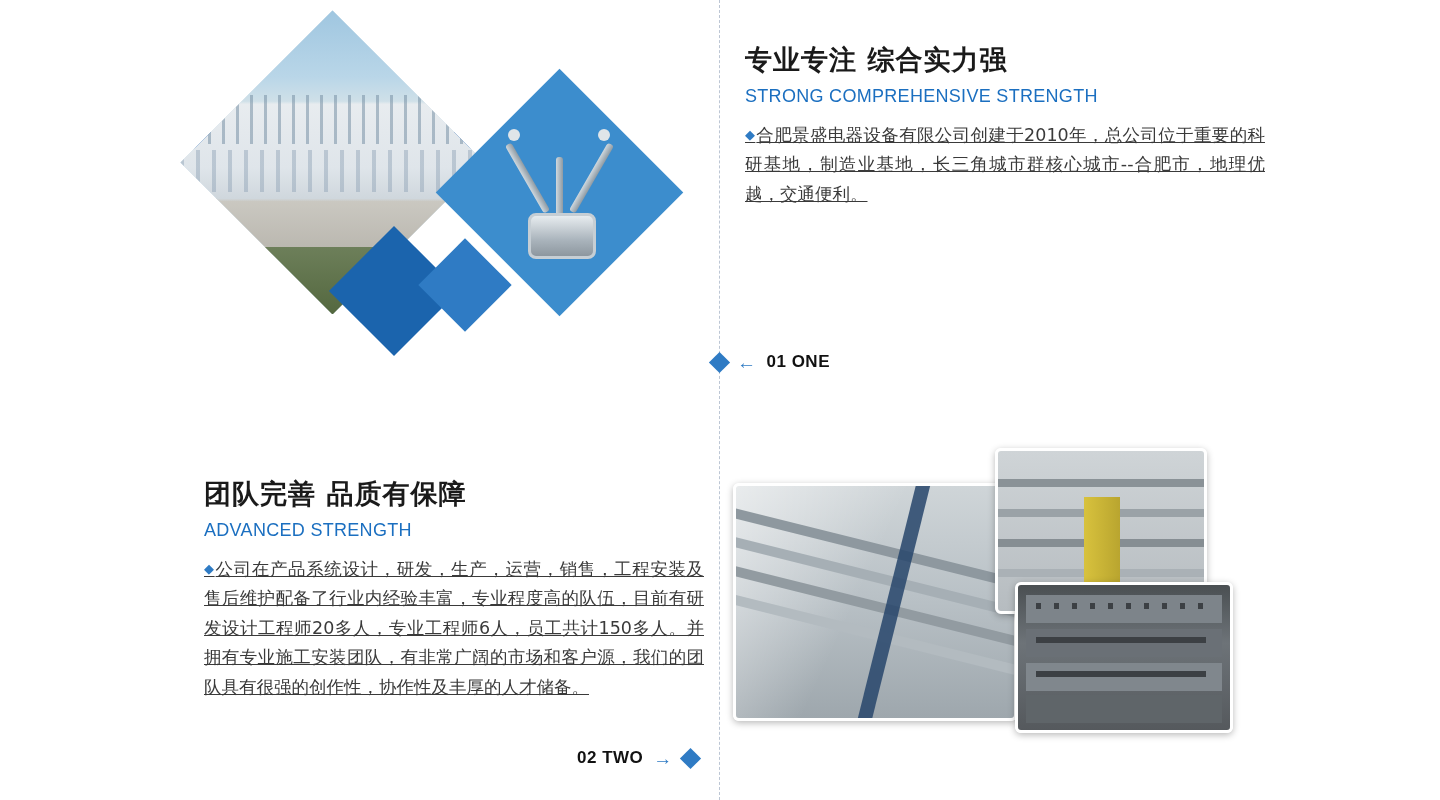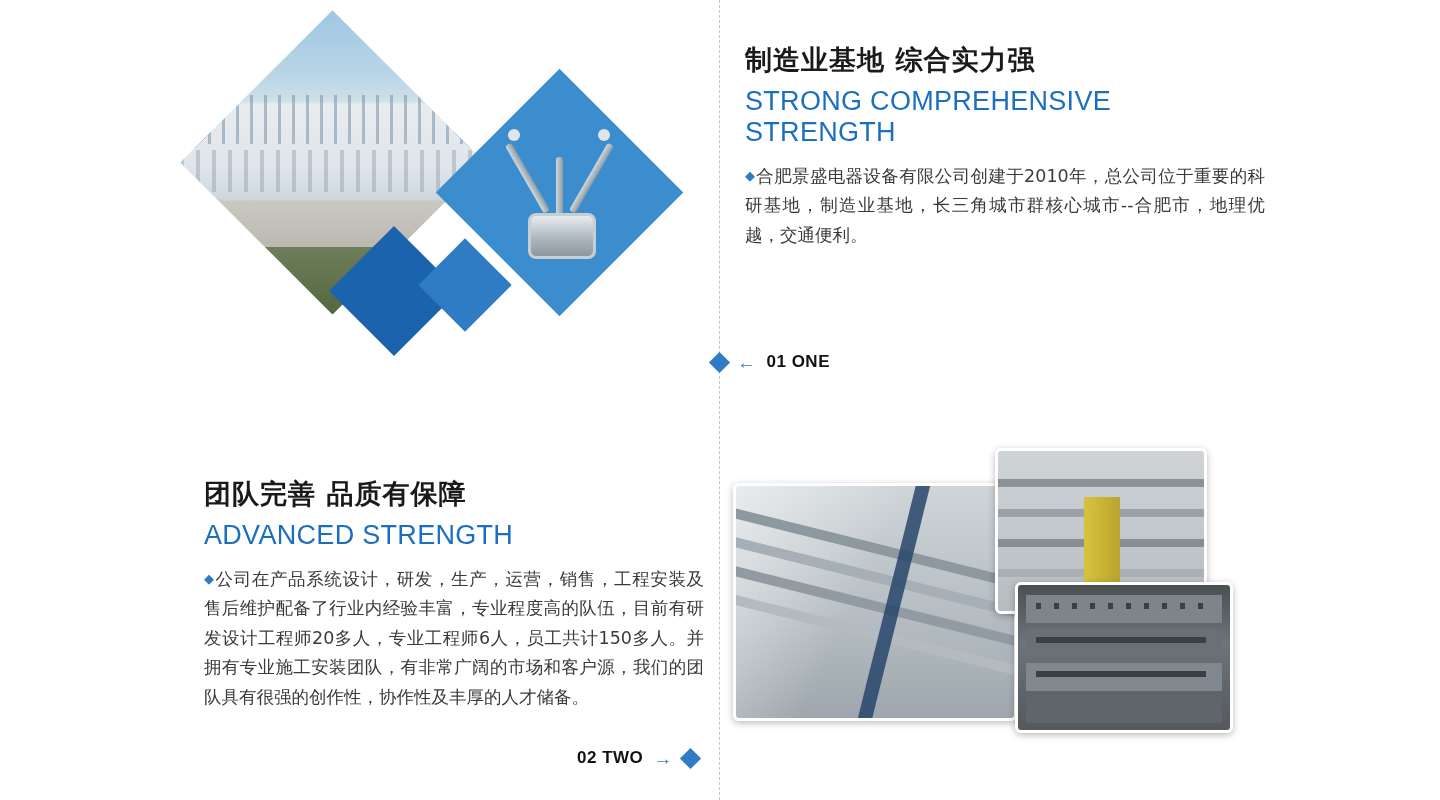--- a/index.html
+++ b/index.html
@@ -170,33 +170,34 @@
   }
   .title-cn {
     font-size: 27px;
     font-weight: bold;
     color: #1a1a1a;
     letter-spacing: 1px;
     margin: 0 0 8px 0;
     font-family: "DejaVu Sans", "Liberation Sans", sans-serif;
   }
   .title-en {
-    font-size: 27px;
+    font-size: 18px;
     color: #1b6fc0;
     letter-spacing: 0.3px;
     margin: 0 0 14px 0;
     font-weight: normal;
   }
   .para {
     font-size: 17.5px;
     line-height: 1.68;
     color: #3a3a3a;
     margin: 0 0 2px 0;
     text-align: justify;
     font-family: "DejaVu Sans", "Liberation Sans", sans-serif;
+    text-decoration: underline;
   }
   .bullet {
     color: #2f7bc4;
     font-size: 13px;
     vertical-align: 2px;
     margin-right: 1px;
   }
 
   
   .marker {
@@ -340,21 +341,21 @@
           <div class="knob k2"></div>
           <div class="pipe"></div>
         </div>
       </div>
     </div>
     <div class="dm dm-solid1"></div>
     <div class="dm dm-solid2"></div>
   </div>
 
   <div class="block-right">
-    <h2 class="title-cn">制造业基地 综合实力强</h2>
+    <h2 class="title-cn">专业专注 综合实力强</h2>
     <h3 class="title-en">STRONG COMPREHENSIVE STRENGTH</h3>
     <p class="para"><span class="bullet">◆</span><span>合肥景盛电器设备有限公司创建于2010年，总公司位于重要的科研基地，制造业基地，长三角城市群核心城市--合肥市，地理优越，交通便利。</span></p>
   </div>
 
   <div class="marker marker-01">
     <span class="diamond-dot"></span>
     <span class="arrow">←</span>
     <span>01 ONE</span>
   </div>
 

